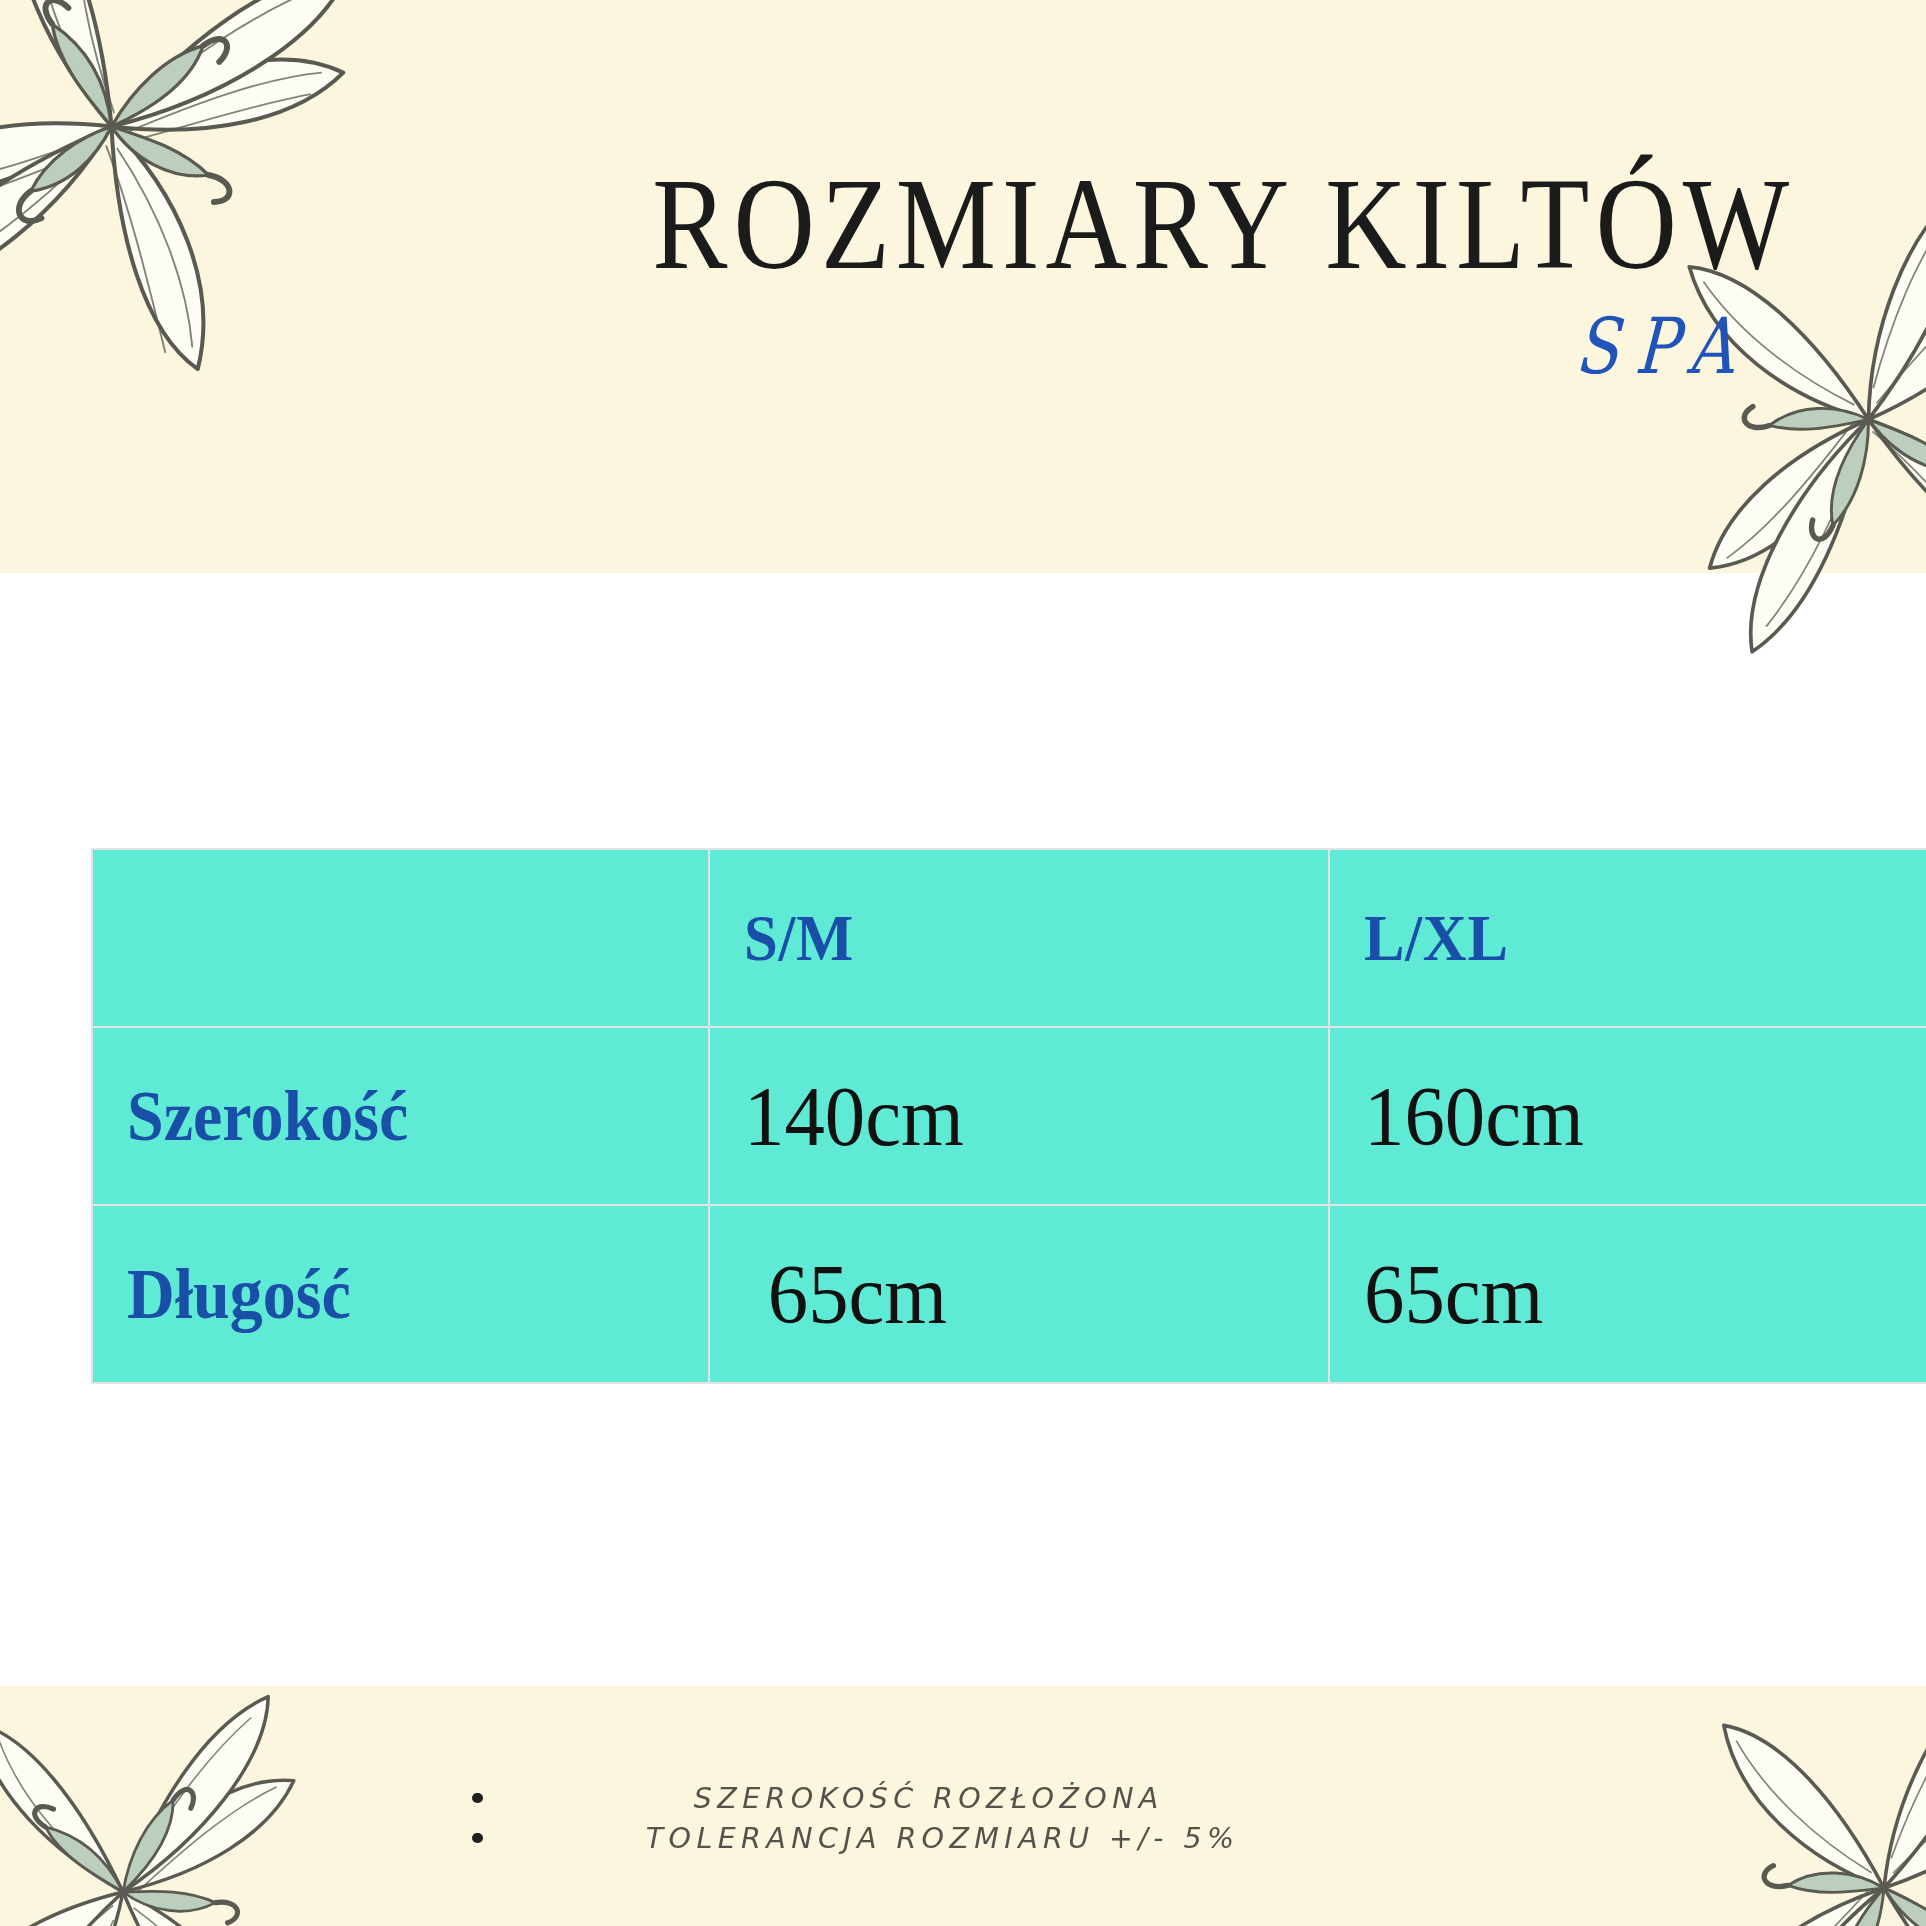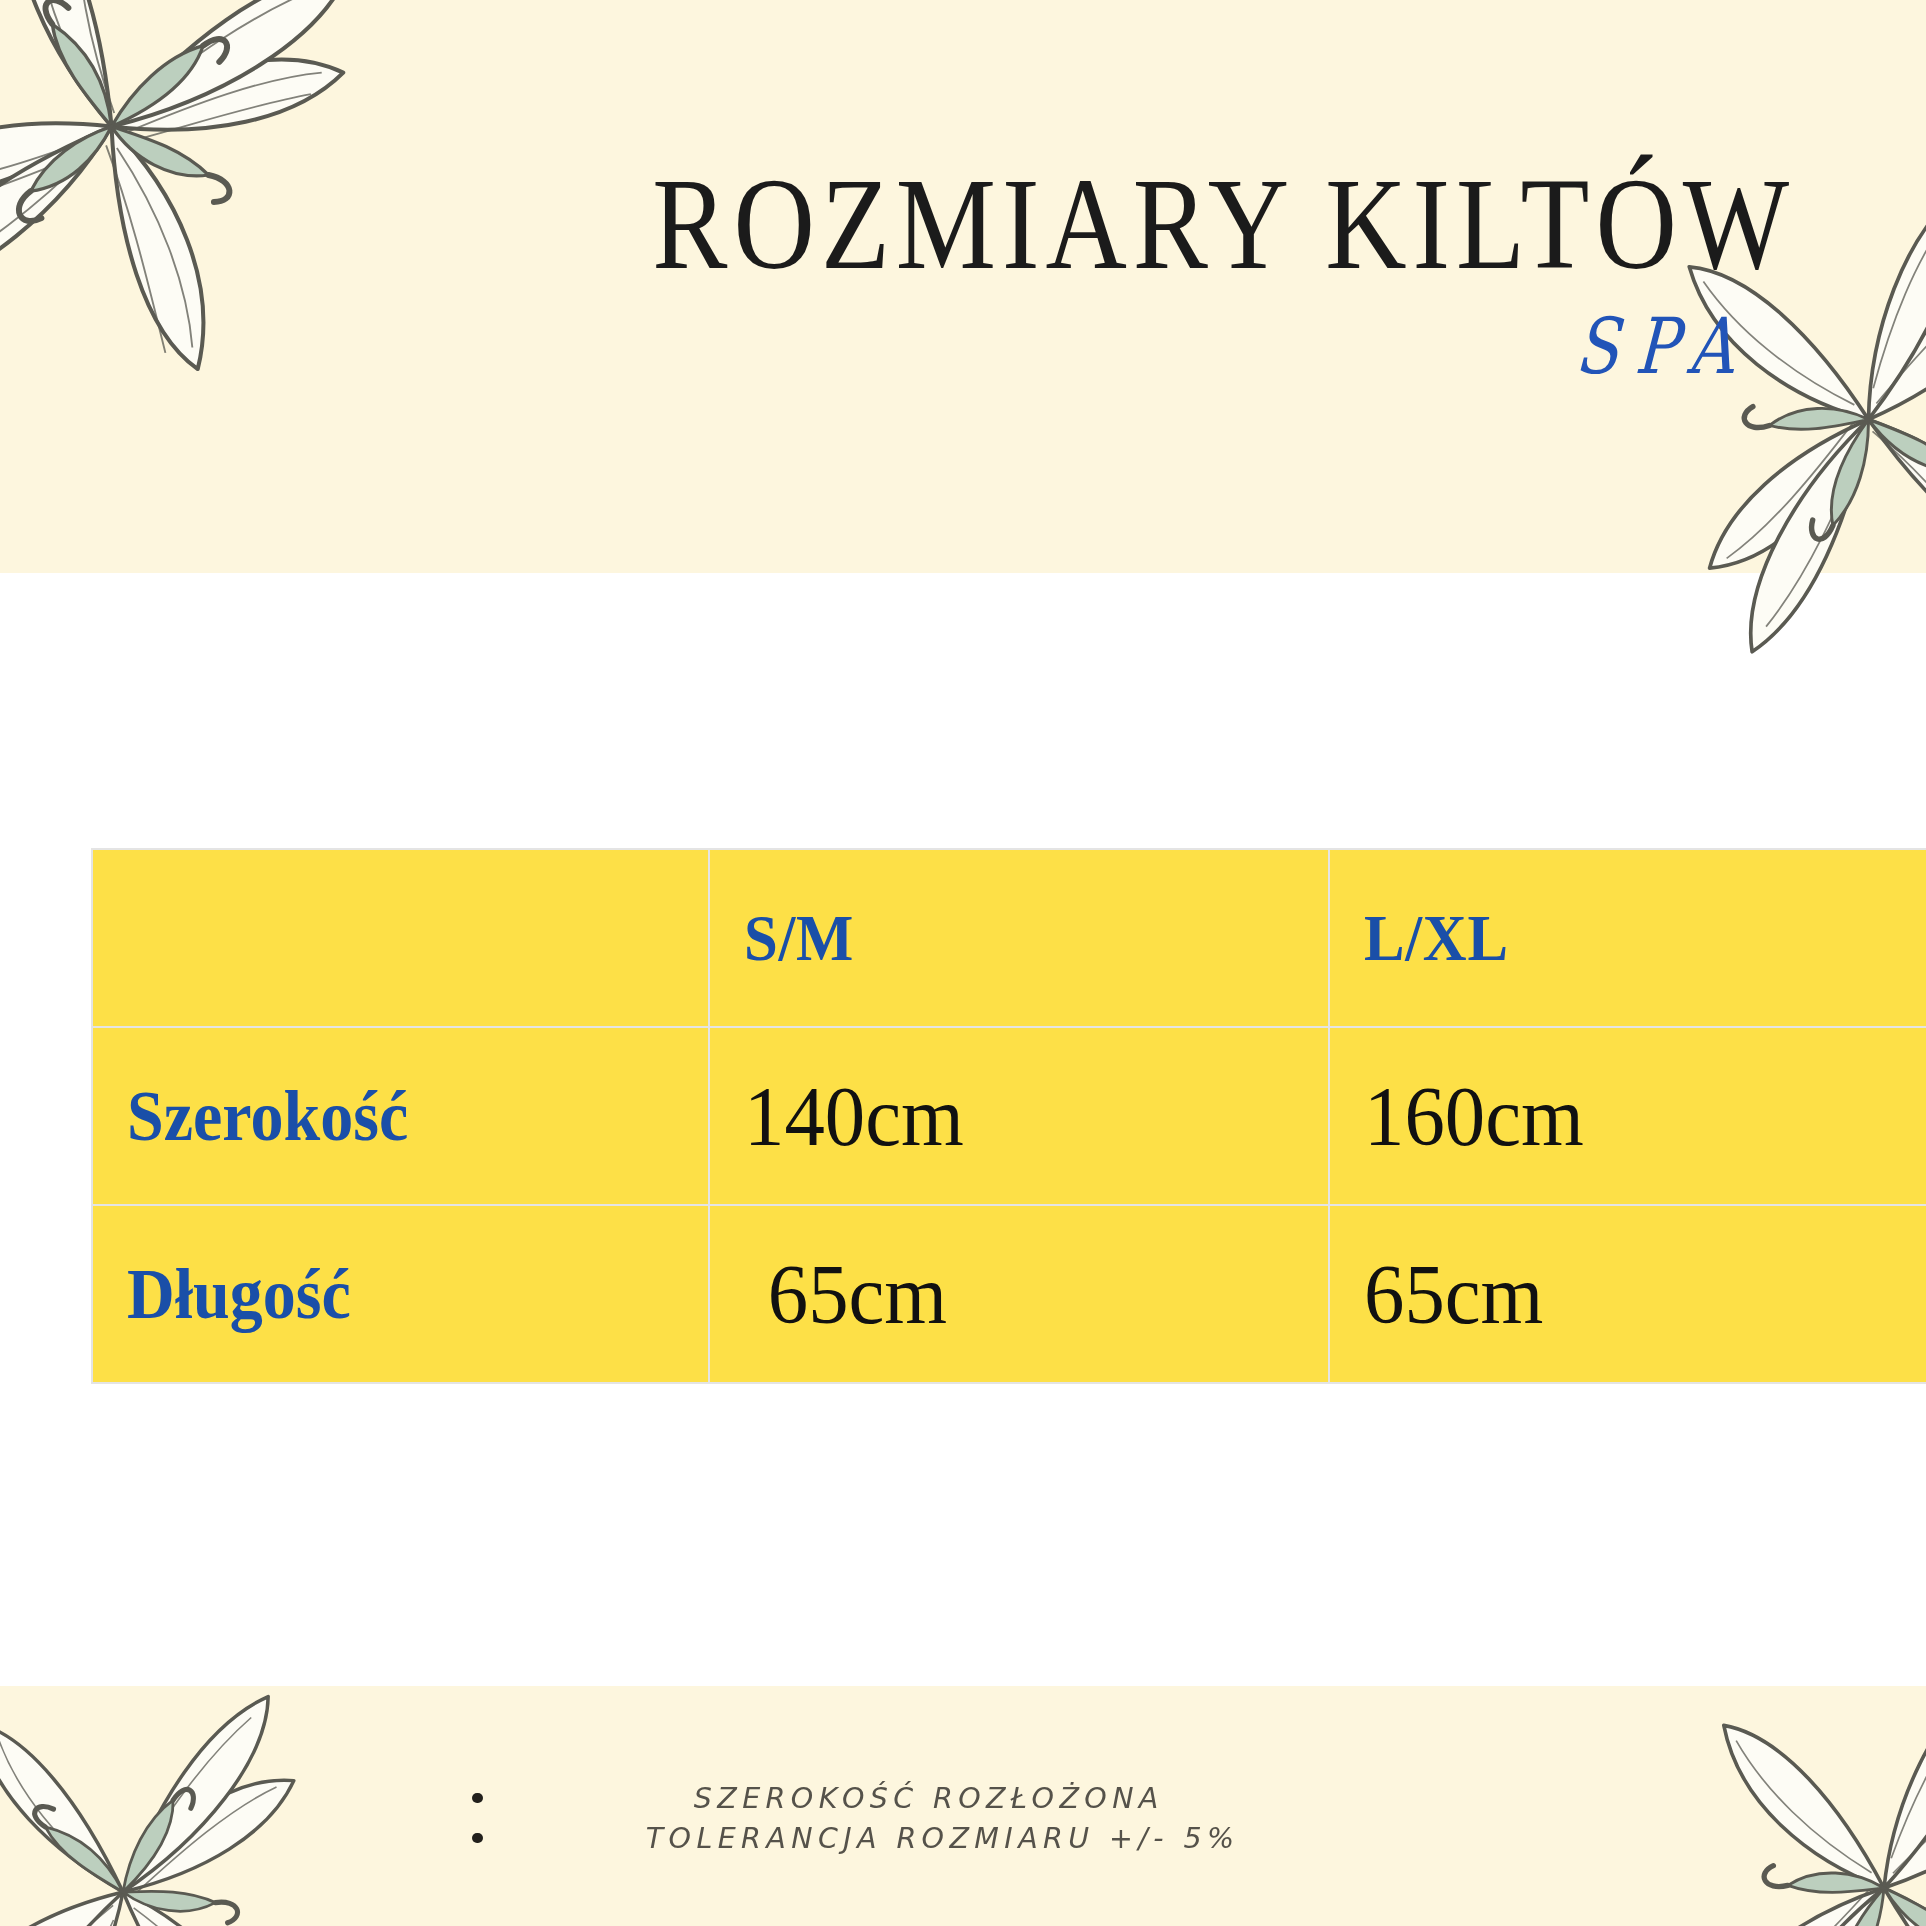--- a/index.html
+++ b/index.html
@@ -78,21 +78,21 @@
     border-collapse: collapse;
     table-layout: fixed;
     background: #ffffff;
     z-index: 5;
     box-shadow: 0 0 0 0 transparent;
   }
   #size-table td {
     border: 2.3px solid #E4E4E4;
     padding: 0 0 0 34px;
     vertical-align: middle;
-    background: #fde047;
+    background: #5eead4;
   }
   .col-label { width: 581px; }
   .col-sm    { width: 584px; }
   .col-lxl   { width: 580px; }
 
   tr.header-row td { height: 176px; }
   tr.data-row   td { height: 176px; }
 
   .hdr-text {
     font-family: "Liberation Serif", serif;

